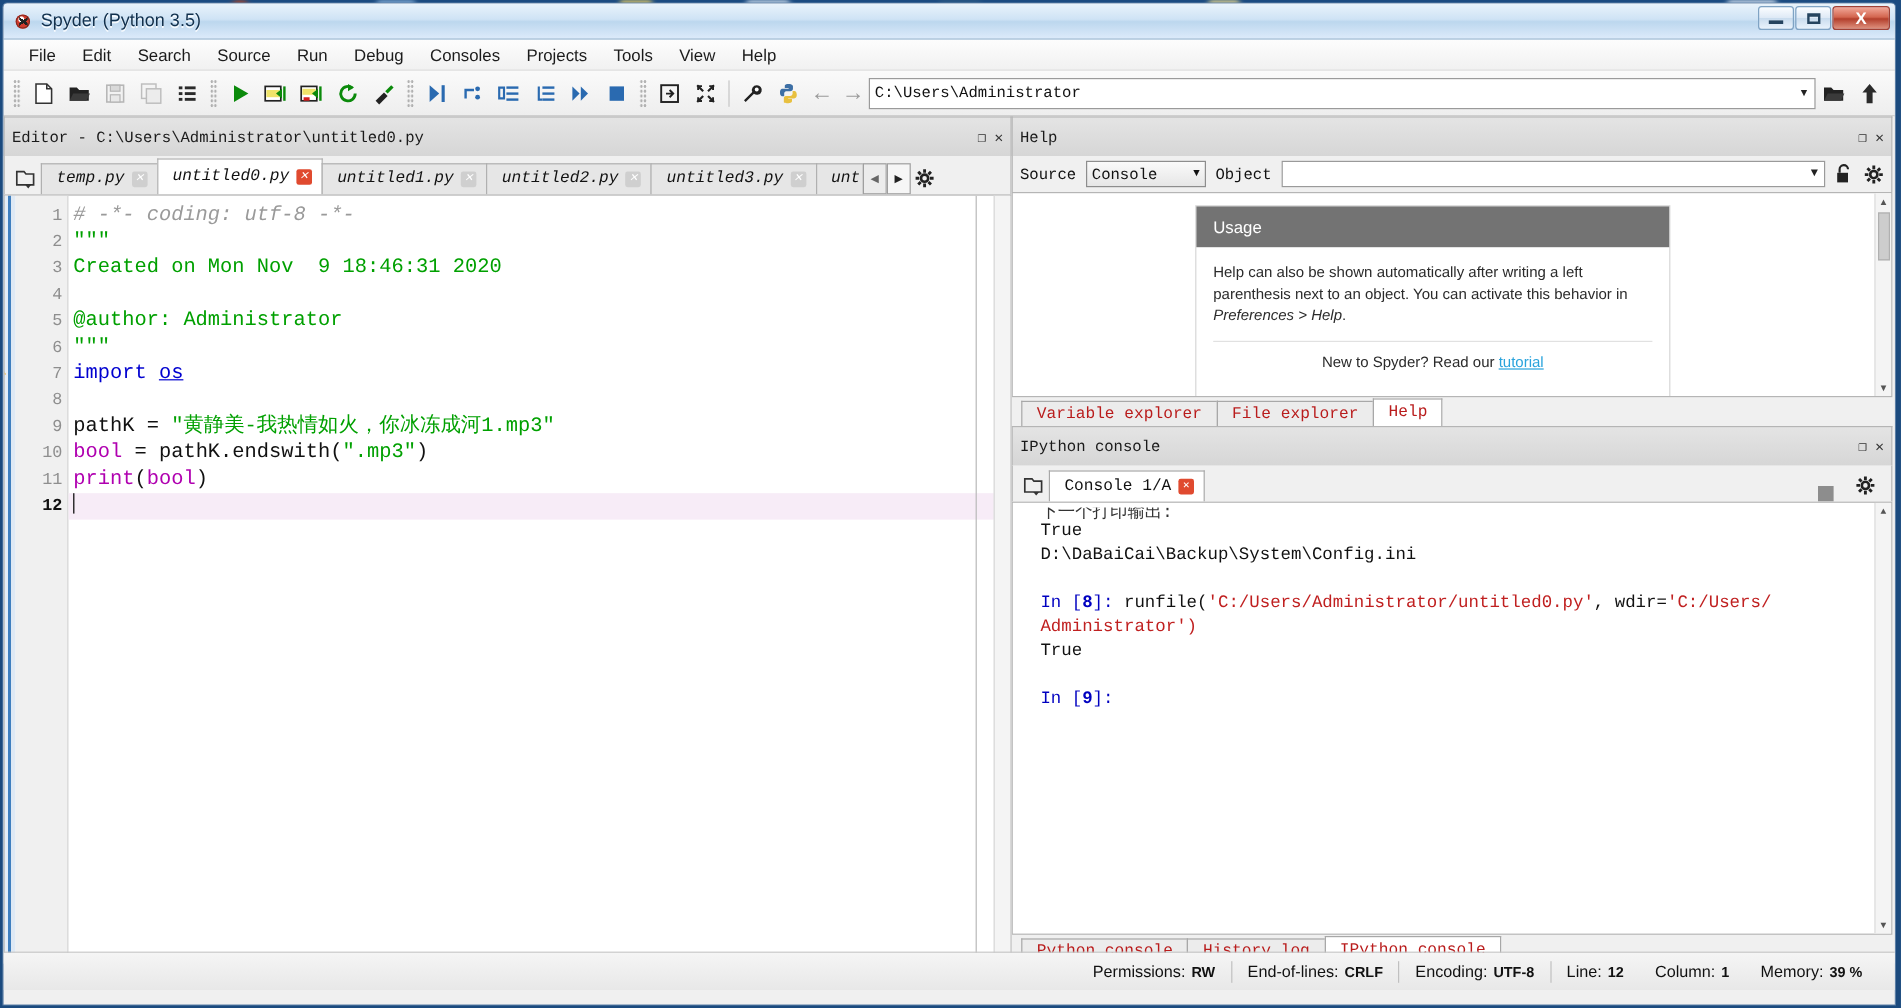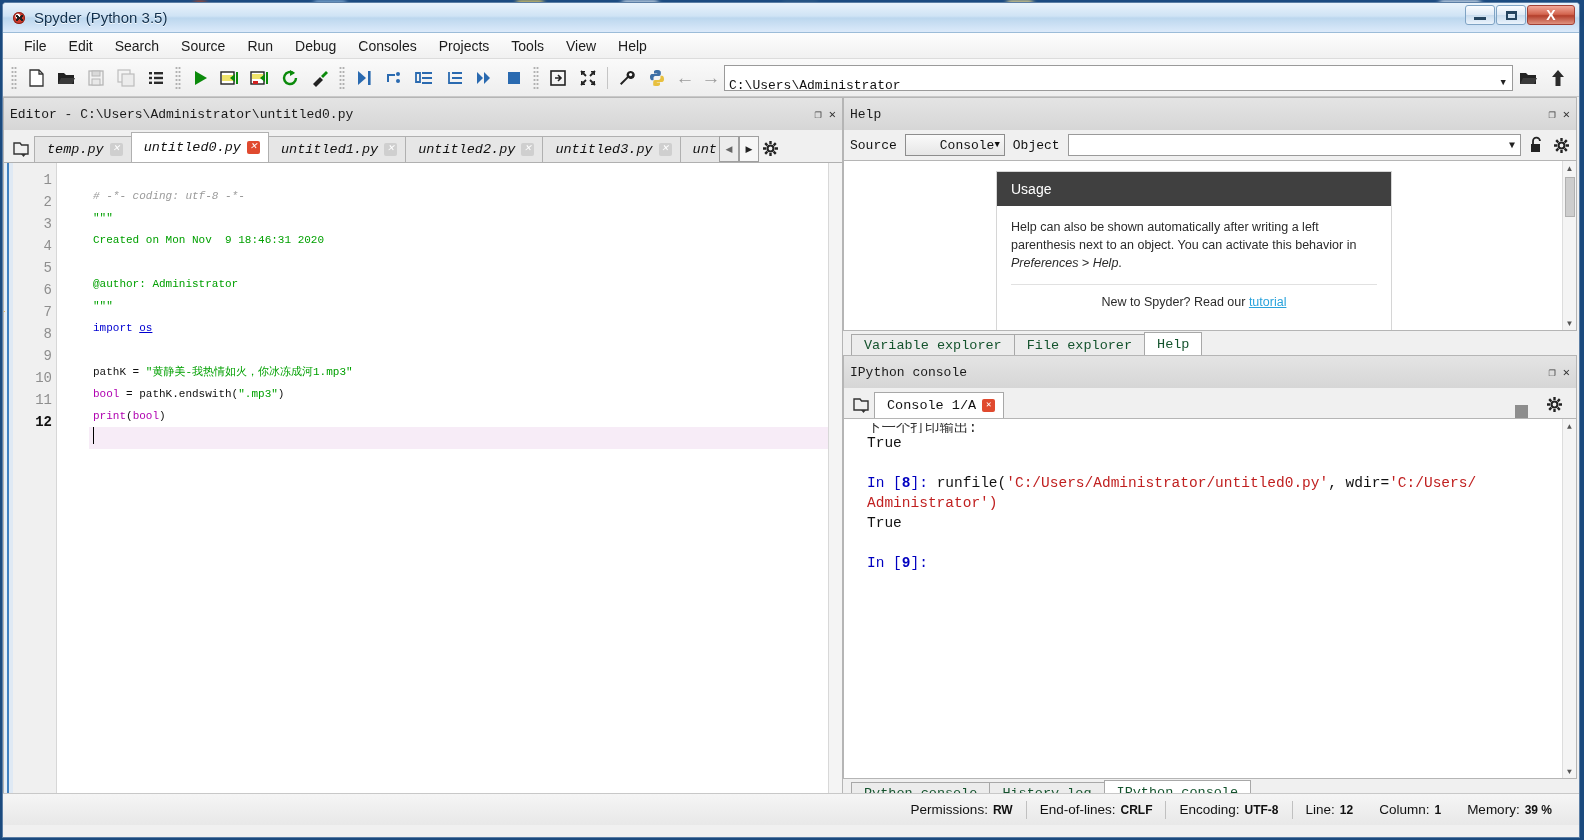--- a/index.html
+++ b/index.html
@@ -111,21 +111,21 @@
     width: 30px; height: 30px;
     display: flex; align-items: center; justify-content: center;
     border-radius: 3px;
   }
   .tb-sep { width: 1px; height: 22px; background: #c5c5c5; margin: 0 4px; }
   .path-wrap { display: flex; align-items: center; flex: 1; padding-right: 6px; }
   .nav-arrow { width: 26px; height: 26px; display:flex; align-items:center; justify-content:center; color:#9a9a9a; font-size:19px; }
   .path-box {
     flex: 1; height: 24px; background: #fff;
     border: 1px solid #9a9a9a;
-    display: flex; 
+    display: flex; align-items: center;
     font-family: "Liberation Mono", monospace; font-size: 13px; color: #111;
     padding: 12px 4px; position: relative;
   }
   .path-box .caret-dn { position: absolute; right: 6px; font-size: 9px; color: #222; }
 
   
   .body-area { position: relative; height: 706px; background: #f0f0f0; display: flex; }
   .pane-title {
     height: 20px; background: linear-gradient(180deg,#e4e4e4 0%, #d6d6d6 100%);
     border: 1px solid #b5b5b5; border-bottom: none;
@@ -179,22 +179,22 @@
     flex: 0 0 44px; margin-left: 9px;
   }
   .ln { height: 22px; line-height: 22px; padding-right: 4px; }
   .ln.cur { color: #111; font-weight: bold; }
   .warn-tri {
     position: absolute; left: -20px; top: 0px; width: 0; height: 0;
     border-left: 6px solid transparent; border-right: 6px solid transparent;
     border-bottom: 11px solid #f0a81e;
   }
   .code-col {
-    flex: 1; padding-top: 22px; position: relative; overflow: hidden;
-    font-family: "Liberation Mono", monospace; font-size: 11px; margin-left: 32px;
+    flex: 1; padding-top: 6px; position: relative; overflow: hidden;
+    font-family: "Liberation Mono", monospace; font-size: 17px;
   }
   .cl { height: 22px; line-height: 22px; white-space: pre; padding-left: 4px; }
   .cl.cur { background: #f7ecf7; }
   .k-comment { color: #9a9a9a; font-style: italic; }
   .k-string { color: #00a000; }
   .k-kw { color: #0000d0; font-weight: normal; }
   .k-mod { color: #0000d0; text-decoration: underline; }
   .k-builtin { color: #b000b0; }
   .k-plain { color: #111; }
   .col-line { position: absolute; left: 756px; top: 0; width: 1px; height: 100%; background: #b9b9b9; }
@@ -206,55 +206,55 @@
   .help-pane { height: 258px; display: flex; flex-direction: column; }
   .help-toolbar {
     height: 30px; display: flex; align-items: center; gap: 8px;
     padding: 0 6px; background: #f0f0f0;
     border-left: 1px solid #b5b5b5; border-right: 1px solid #b5b5b5;
     font-family: "Liberation Mono", monospace; font-size: 13px; color: #111;
   }
   .combo {
     height: 22px; min-width: 100px; border: 1px solid #8d8d8d;
     background: linear-gradient(180deg,#fafafa,#e6e6e6);
-    display: flex; align-items: center; justify-content: flex-end;
+    display: flex; align-items: center; justify-content: space-between;
     padding: 0 4px; font-family: "Liberation Mono", monospace; font-size: 13px;
   }
   .obj-box {
     flex: 1; height: 22px; background: #fff; border: 1px solid #9a9a9a;
     display: flex; align-items: center; justify-content: flex-end; padding: 0 5px;
     font-size: 10px; color: #222;
   }
   .help-body {
     flex: 1; background: #fff; border: 1px solid #b5b5b5;
     position: relative; overflow: hidden;
   }
   .usage-card {
     position: absolute; left: 152px; top: 10px; width: 396px; bottom: -30px;
     border: 1px solid #d6d6d6; background: #fff;
   }
   .usage-head {
-    height: 34px; background: #404040; color: #fff;
+    height: 34px; background: #737373; color: #fff;
     display: flex; align-items: center; padding: 0 14px; font-size: 14px;
   }
   .usage-body { padding: 12px 14px; font-size: 12.5px; color: #2b2b2b; line-height: 1.45; }
   .usage-body p { margin: 0 0 12px 0; }
   .usage-body .em { font-style: italic; }
   .usage-hr { height: 1px; background: #e1e1e1; margin: 4px 0 8px; }
   .usage-foot { text-align: center; font-size: 12.5px; color: #2b2b2b; }
   .usage-foot a { color: #29a3dc; text-decoration: underline; }
   .help-vscroll { position: absolute; right: 0; top: 0; width: 14px; height: 100%; background: #f4f4f4; border-left: 1px solid #ddd; }
   .scroll-arrow { height: 14px; display:flex; align-items:center; justify-content:center; font-size: 8px; color: #555; }
   .scroll-thumb { position: absolute; left: 2px; width: 10px; background: #cdcdcd; border: 1px solid #b0b0b0; }
 
   .dock-tabs { height: 24px; display: flex; align-items: flex-end; padding-left: 8px; background: #f0f0f0; }
   .dock-tab {
     height: 21px; padding: 0 12px; display: flex; align-items: center;
     border: 1px solid #a8a8a8; border-bottom: none; background: #ececec;
-    font-family: "Liberation Mono", monospace; font-size: 13.5px; color: #14532d;
+    font-family: "Liberation Mono", monospace; font-size: 13.5px; color: #b91c1c;
     margin-right: -1px;
   }
   .dock-tab.active { background: #fff; height: 23px; }
 
   
   .console-pane { flex: 1; display: flex; flex-direction: column; }
   .console-tabbar {
     height: 30px; display: flex; align-items: flex-end; padding-left: 4px;
     background: #f0f0f0; border-left: 1px solid #b5b5b5; border-right: 1px solid #b5b5b5;
   }
@@ -686,20 +686,21 @@
                   <g stroke="#222" stroke-width="2.4">
                     <path d="M8.5 1v3M8.5 13v3M1 8.5h3M13 8.5h3M3.2 3.2l2.1 2.1M11.7 11.7l2.1 2.1M13.8 3.2l-2.1 2.1M5.3 11.7l-2.1 2.1"></path>
                   </g>
                 </svg>
             </div>
           </div>
 
           <div class="console-body">
             <div class="cline clip">下一个打印输出:</div>
             <div class="cline">True</div>
+            <div class="cline">D:\DaBaiCai\Backup\System\Config.ini</div>
             <div class="cline"></div>
             <div class="cline"><span class="c-in">In [</span><span class="c-num">8</span><span class="c-in">]: </span><span class="k-plain">runfile(</span><span class="c-str">'C:/Users/Administrator/untitled0.py'</span><span class="k-plain">, wdir=</span><span class="c-str">'C:/Users/</span></div>
             <div class="cline"><span class="c-str">Administrator')</span></div>
             <div class="cline">True</div>
             <div class="cline"></div>
             <div class="cline"><span class="c-in">In [</span><span class="c-num">9</span><span class="c-in">]: </span></div>
             <div class="console-vscroll">
               <div class="scroll-arrow">▲</div>
               <div class="scroll-arrow" style="position:absolute;bottom:0;width:100%;">▼</div>
             </div>

